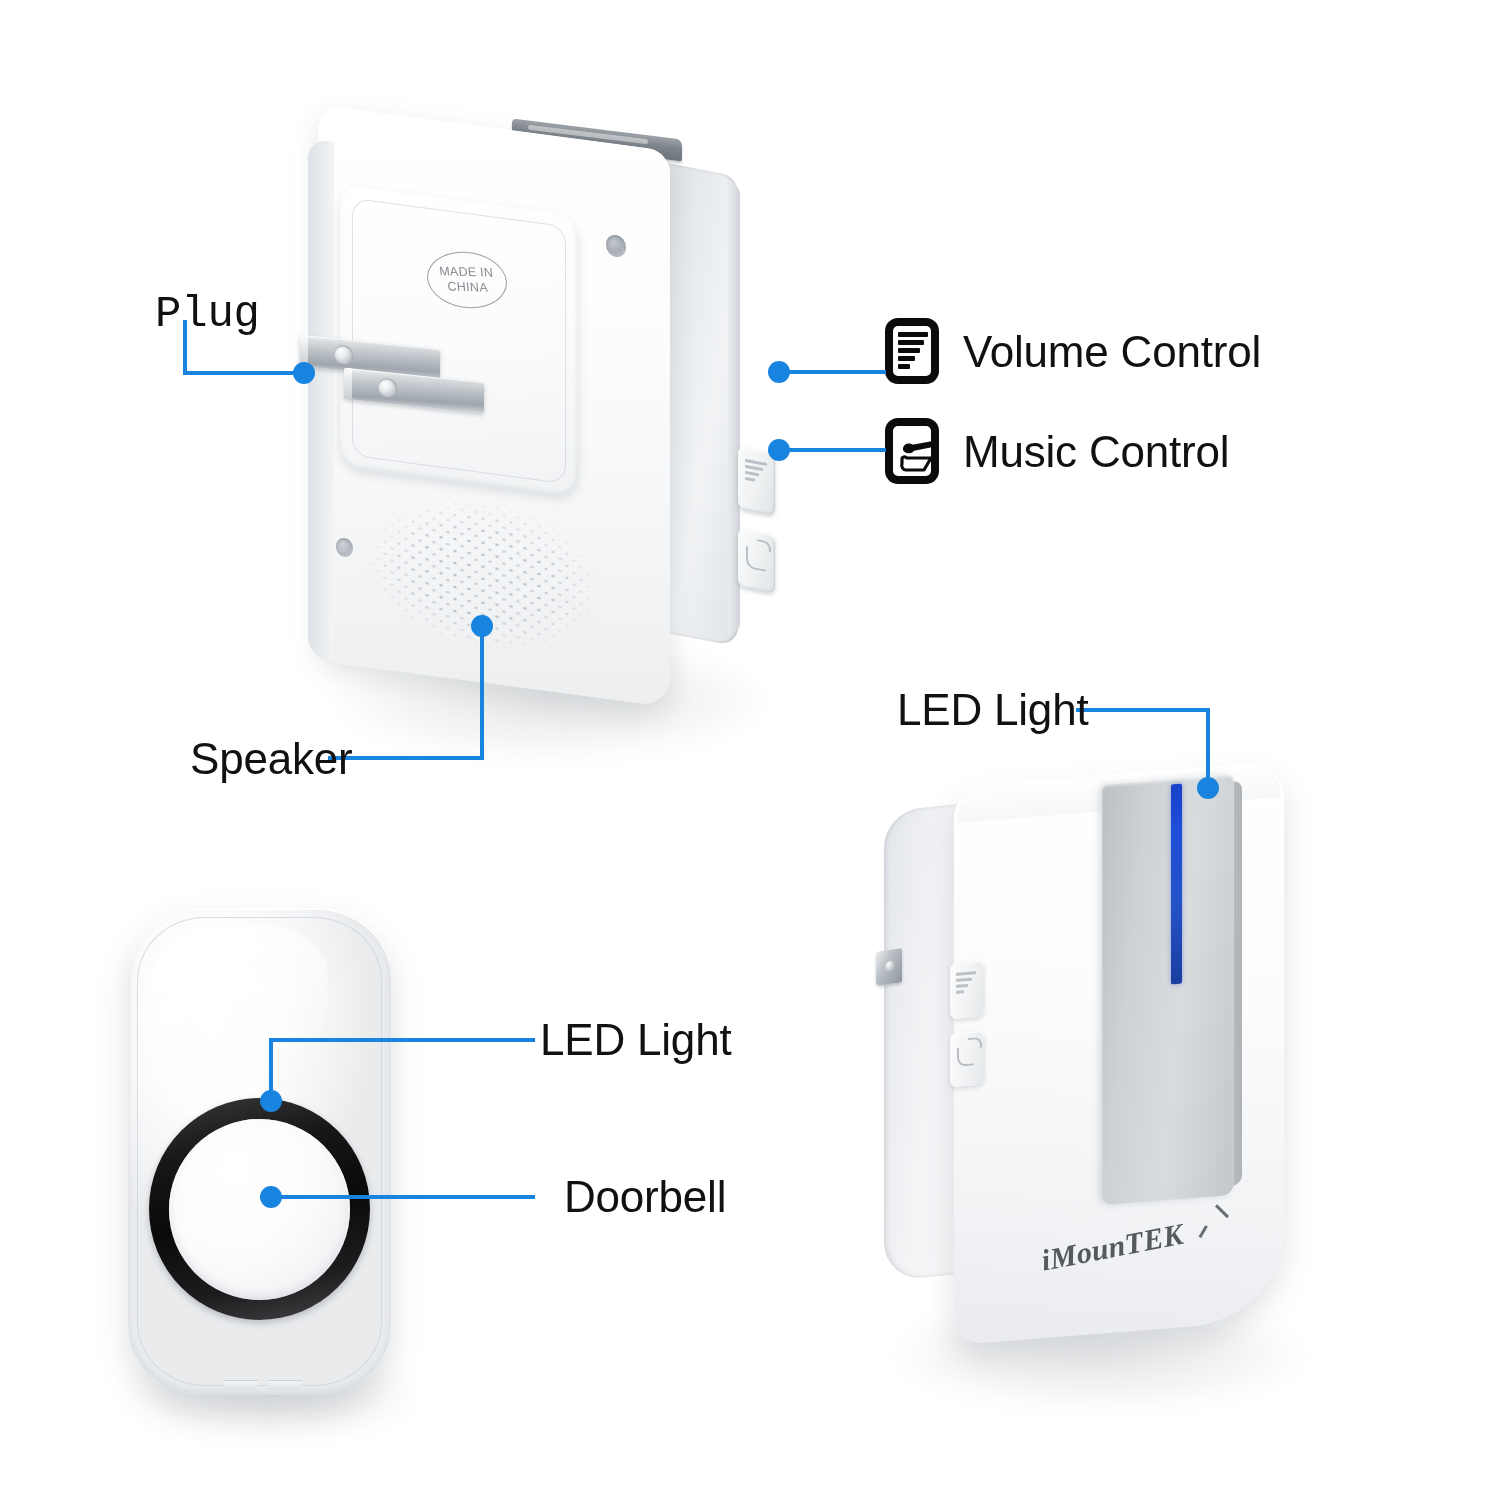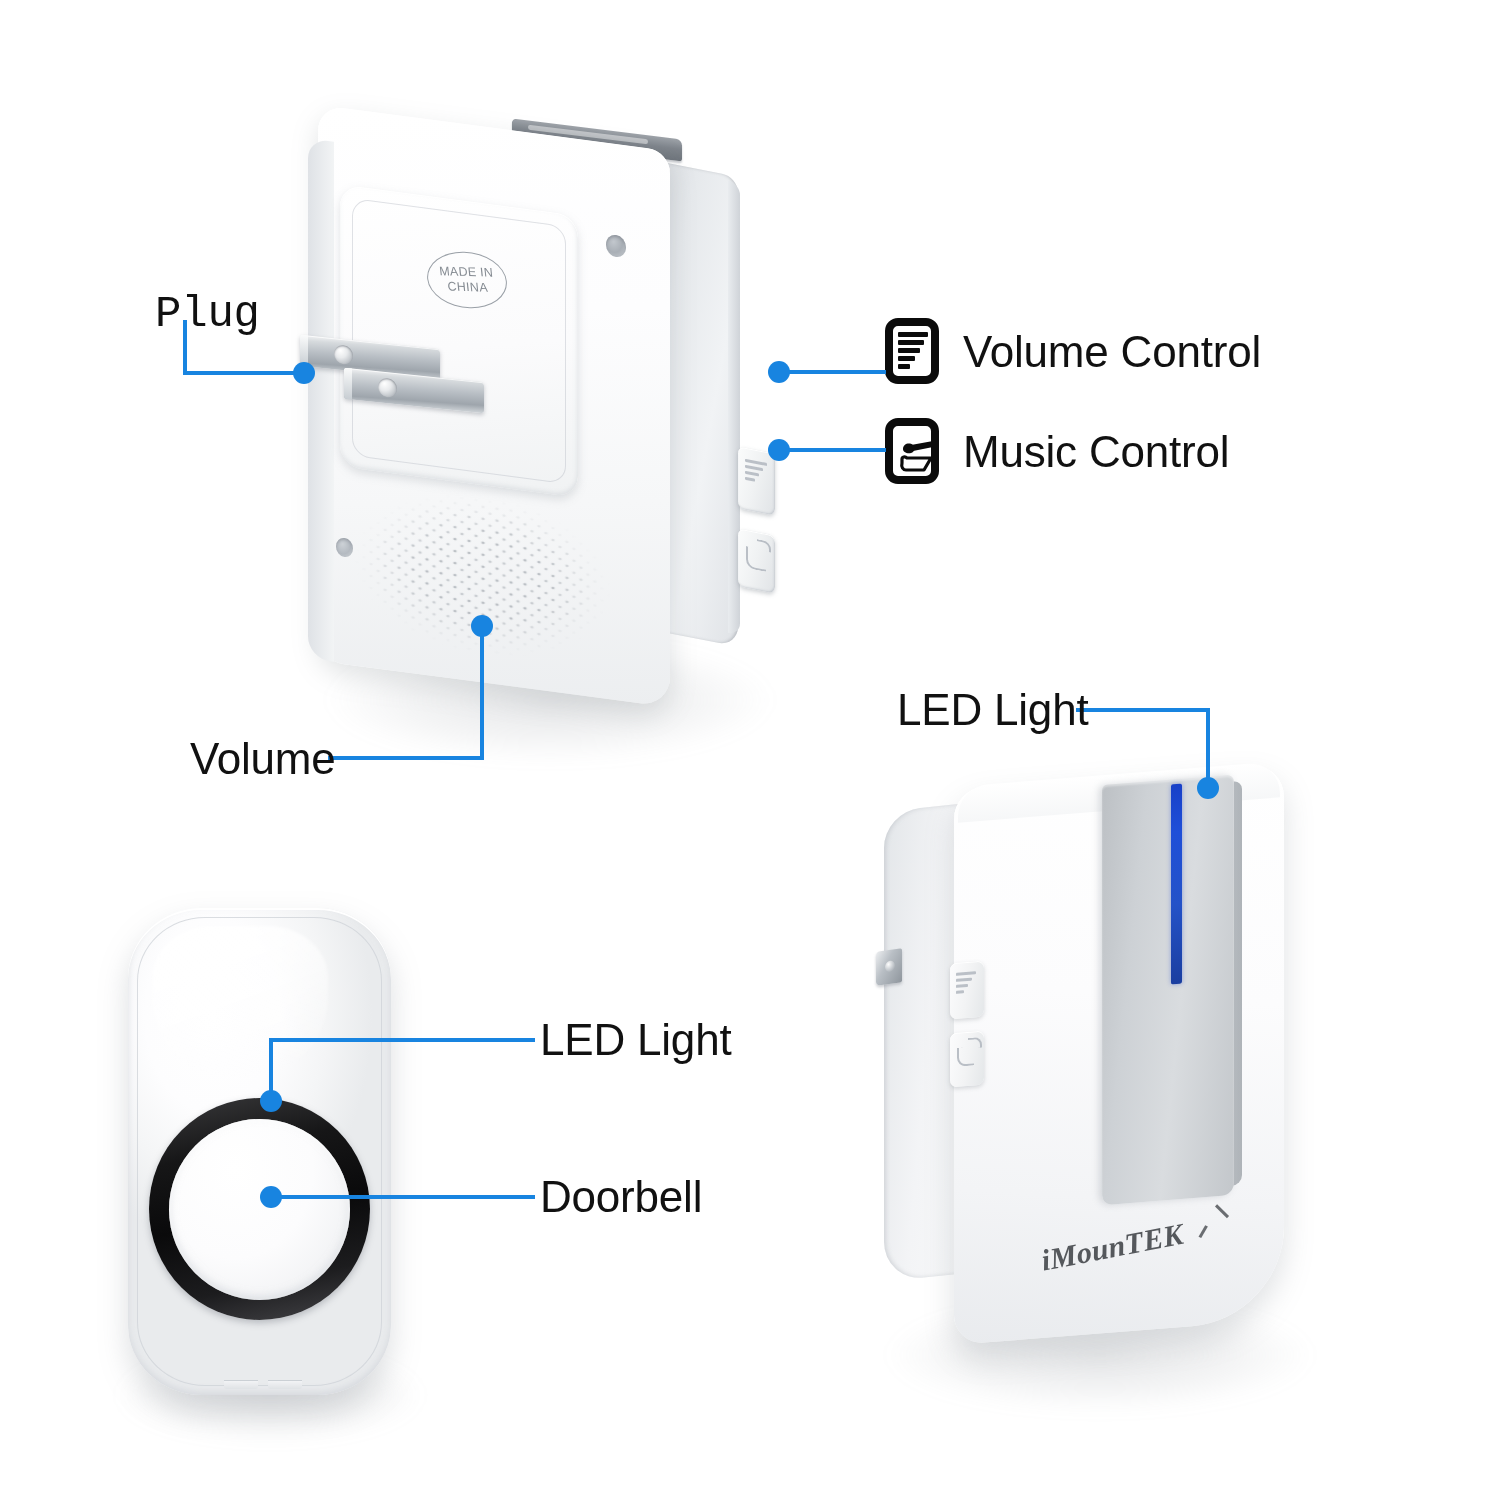--- a/index.html
+++ b/index.html
@@ -563,25 +563,25 @@
       <circle cx="779" cy="372" r="11"></circle>
       <circle cx="779" cy="450" r="11"></circle>
       <circle cx="1208" cy="788" r="11"></circle>
       <circle cx="271" cy="1101" r="11"></circle>
       <circle cx="271" cy="1197" r="11"></circle>
     </g>
   </svg>
 
   <div class="label" style="left:155px; top:292px;font-family:Liberation Mono, monospace;">Plug</div>
 
-  <div class="label" style="left:190px; top:737px;">Volume</div>
+  <div class="label" style="left:190px; top:737px;">Speaker</div>
 
   <div class="label" style="left:963px; top:430px;">Music Control</div>
 
   <div class="label" style="left:963px; top:330px;">Volume Control</div>
 
   <div class="label" style="left:897px; top:688px;">LED Light</div>
 
   <div class="label" style="left:540px; top:1018px;">LED Light</div>
 
-  <div class="label" style="left:540px; top:1175px;">Doorbell</div>
+  <div class="label" style="left:564px; top:1175px;">Doorbell</div>
 
 </div>
 
 </body></html>

